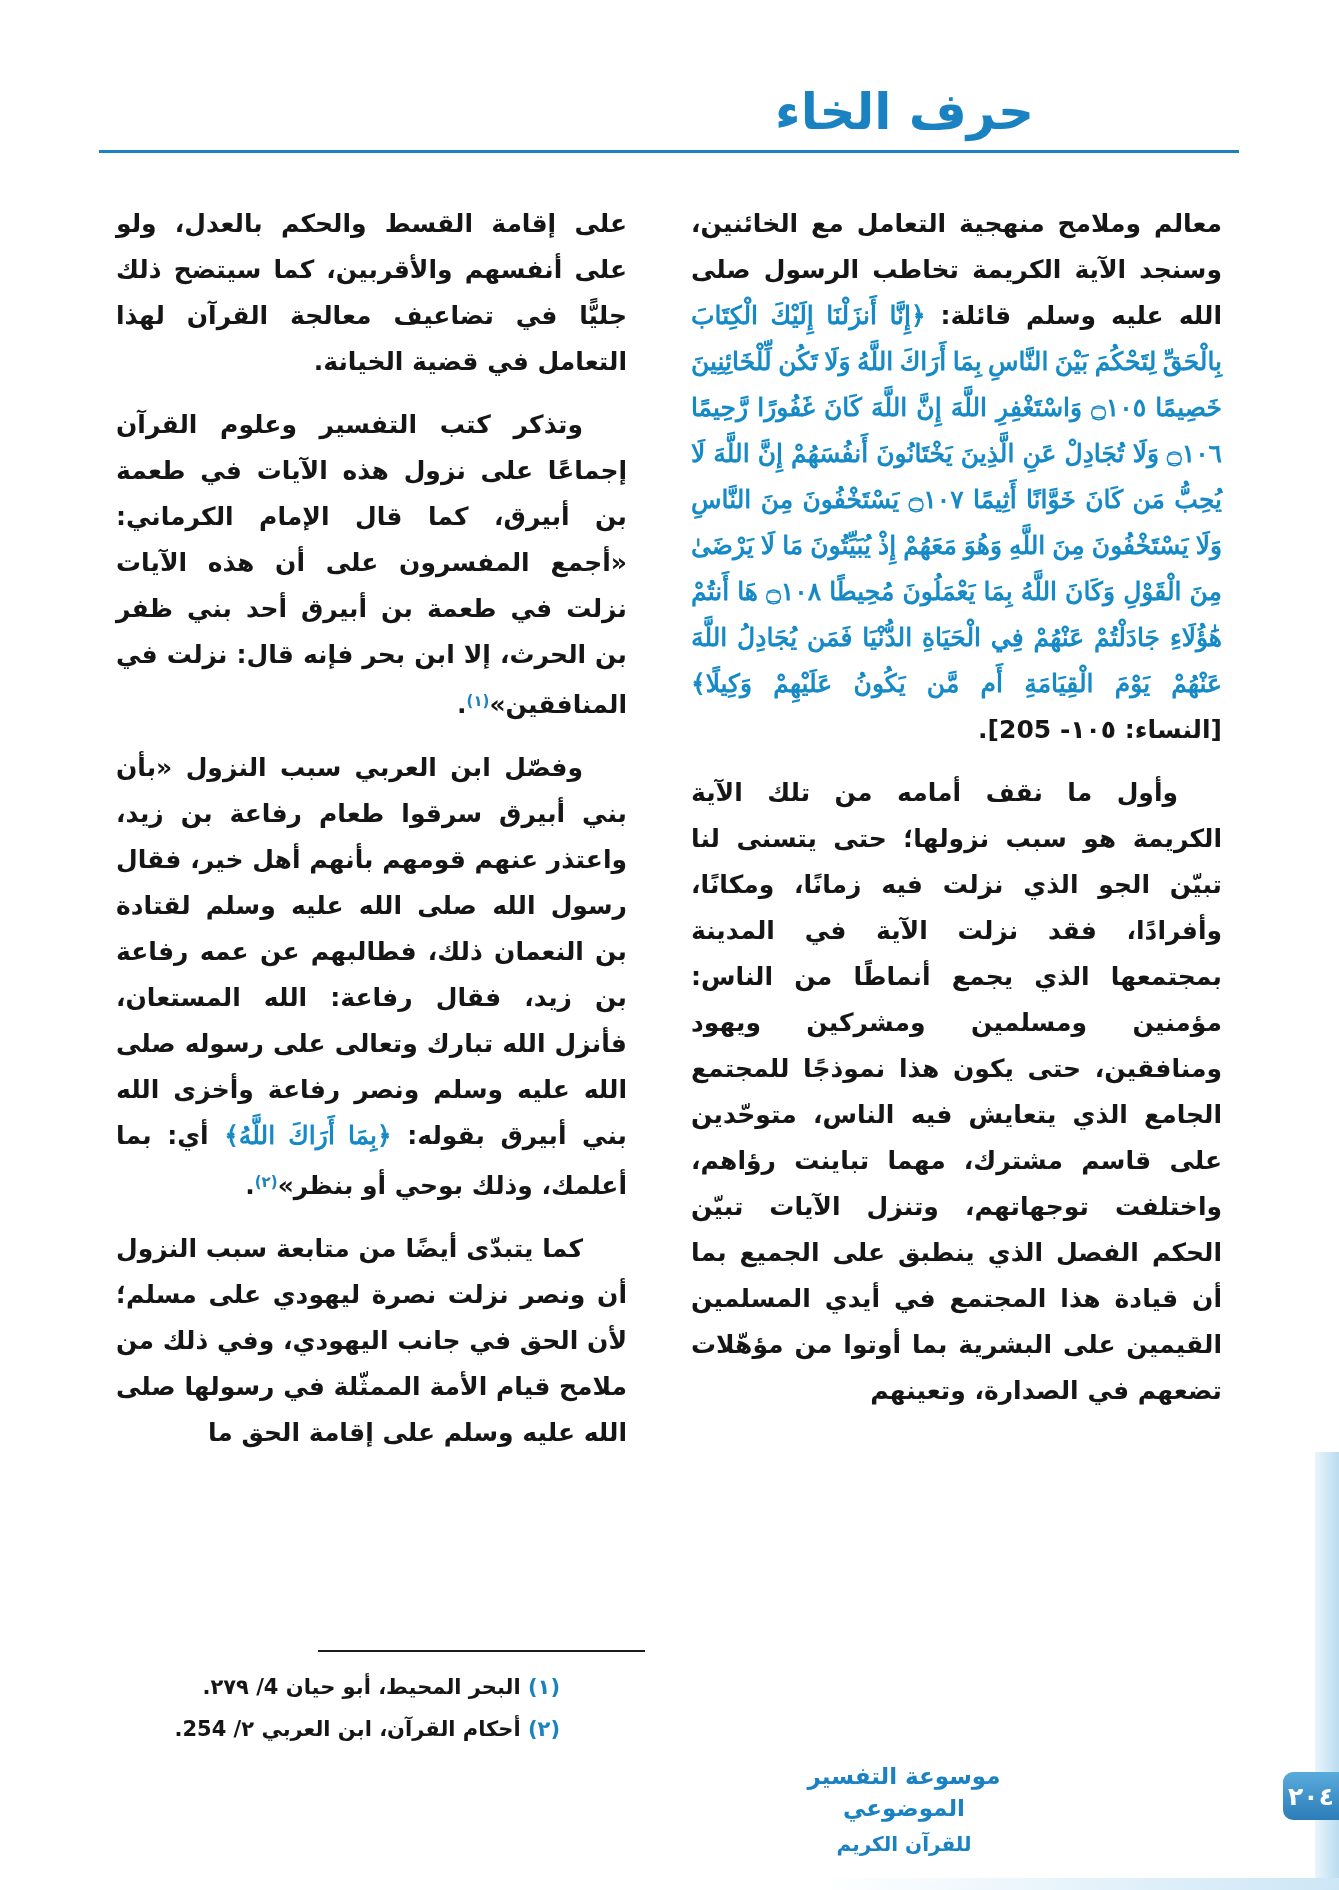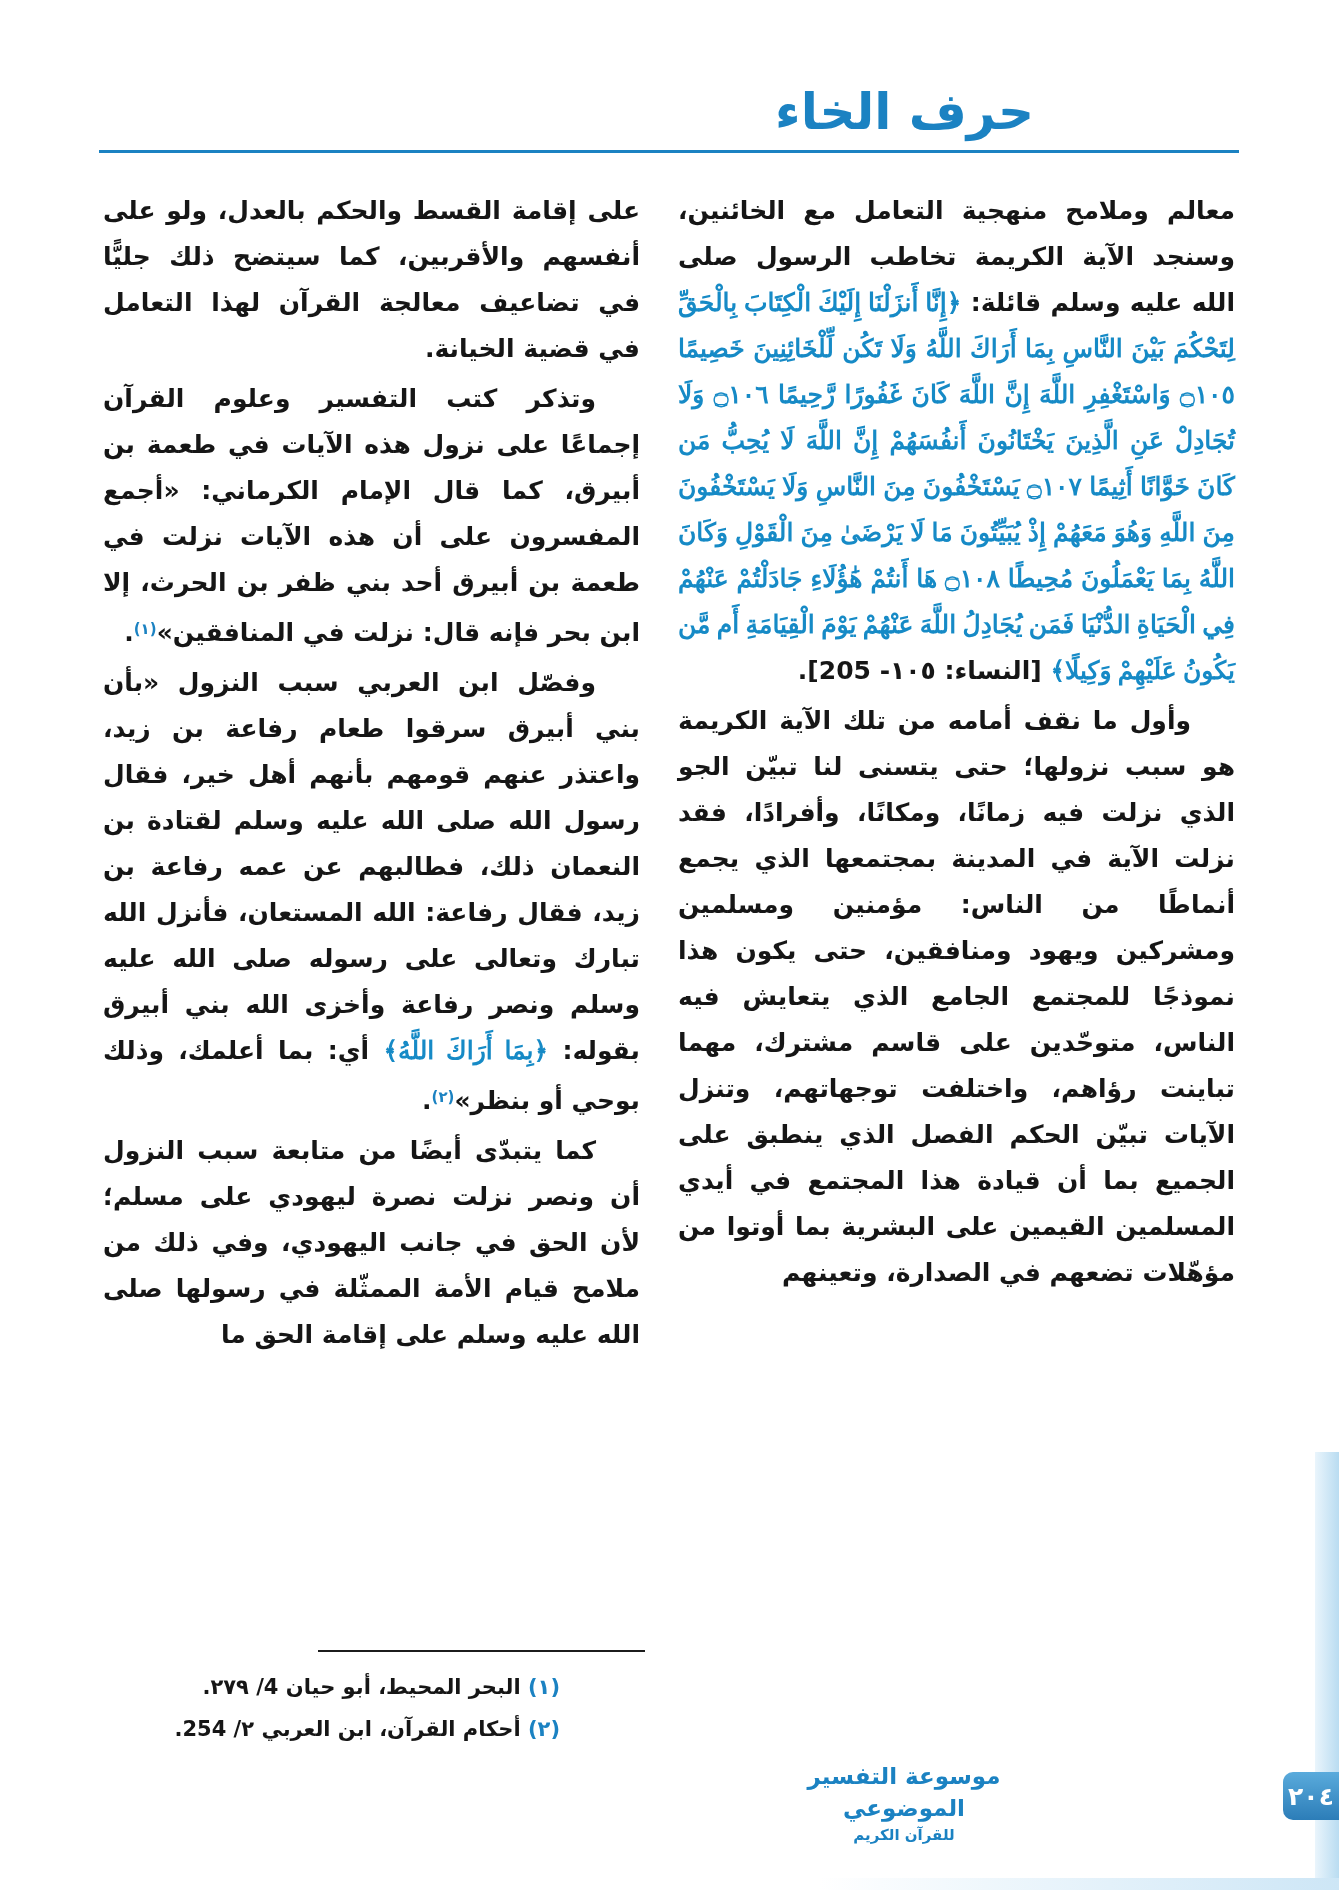--- a/index.html
+++ b/index.html
@@ -34,21 +34,21 @@
     position:absolute; top:184px; right:100px;
     width:1140px; height:1466px;
     display:flex; gap:30px;
     overflow:hidden;
     direction:rtl;
   }
   .col{ overflow:hidden; }
   .col-right{ width:565px; }
   .col-left{ width:545px; }
   .para{
-    margin:4px;
+    margin:17px;
     font-size:25px; line-height:46px;
     font-weight:700;
     color:var(--ink);
     text-align:justify;
   }
   .indent{ text-indent:44px; }
   .quran{ color:var(--quran);font-family:Liberation Serif, serif; }
   .fn-ref{
     color:var(--accent);
     font-size:15px;
@@ -80,21 +80,21 @@
     position:absolute; right:0; bottom:0;
     width:520px; height:12px;
     background:linear-gradient(to left, var(--strip), #ffffff);
   }
   .footer-logo{
     position:absolute; top:1760px; right:330px;
     width:210px; text-align:center;
     color:var(--accent);
   }
   .logo-l1{ font-size:23px; font-weight:700; line-height:1.4; }
-  .logo-l2{ font-size:15px; font-weight:700; margin-top:2px; }
+  .logo-l2{ font-size:20px; font-weight:700; margin-top:8px; }
   .page-num-box{
     position:absolute; right:0; top:1772px;
     width:56px; height:48px;
     background:linear-gradient(180deg,#5aabdc,#2c7db8);
     border-radius:10px 0 0 10px;
     color:#ffffff;
     display:flex; align-items:center; justify-content:center;
     font-size:25px; font-weight:700;
   }
 </style>

